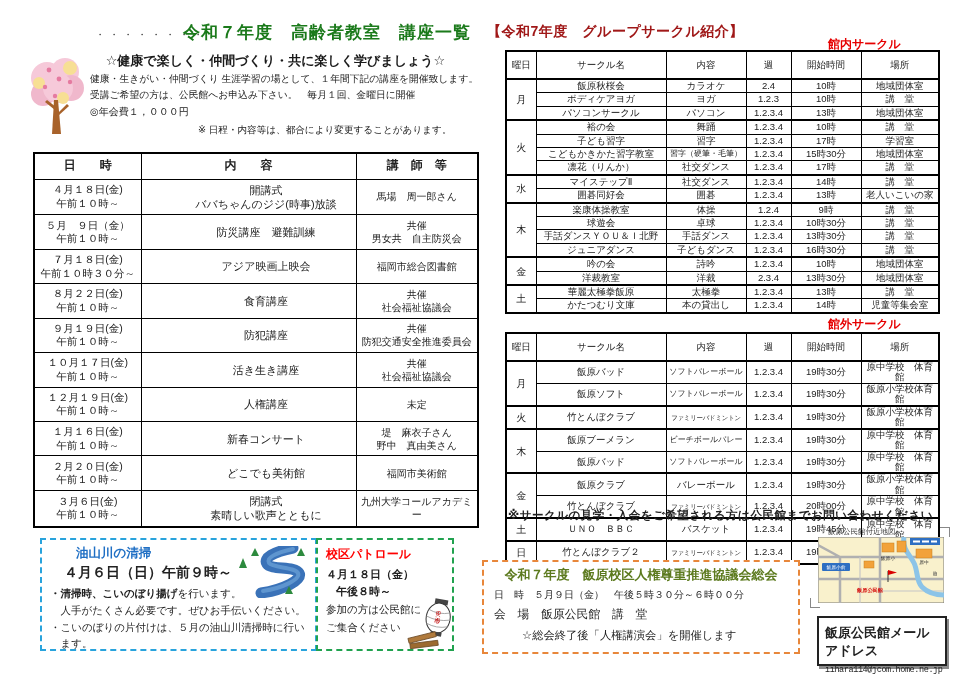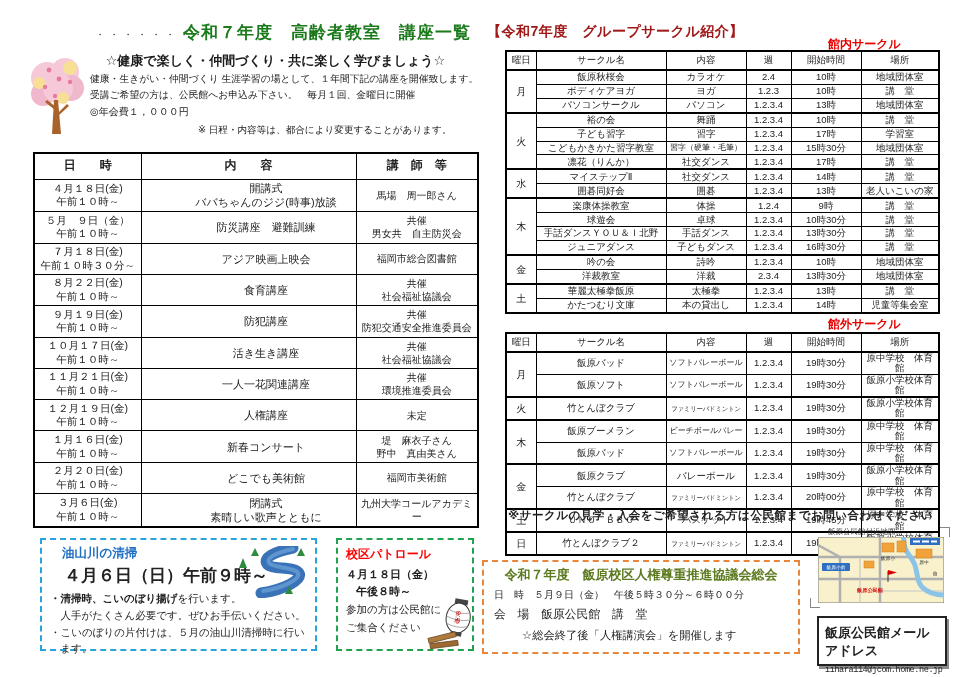--- a/index.html
+++ b/index.html
@@ -29,39 +29,39 @@
   
   .gc-heading { left:487px; top:23px; font-size:14px; font-weight:bold; color:#a01818; letter-spacing:0.5px; }
   .circle-label { font-size:12px; font-weight:bold; color:#e60000; }
   .lbl-indoor  { left:828px; top:36px; }
   .lbl-outdoor { left:828px; top:316px; }
 
   .circle-table { position:absolute; left:505px; width:433px; border-collapse:collapse;
                   table-layout:fixed; border:2px solid #000; font-size:9.5px; }
   .circle-table th, .circle-table td { border:1px solid #000; text-align:center; vertical-align:middle;
                   padding:0 1px; line-height:1.1; overflow:hidden; }
-  .circle-table thead th { height:19px; font-weight:normal; font-size:9.5px; word-break:break-all; }
+  .circle-table thead th { height:28px; font-weight:normal; font-size:9.5px; word-break:break-all; }
   #indoor-table  { top:50px;  height:264px; }
   #outdoor-table { top:332px; height:161px; }
   .circle-table tr.gs td { border-top:2px solid #000; }
   .circle-table td.day { font-size:10px; }
   .circle-table td.sm { font-size:8px; }
   .circle-table td.xs { font-size:6.5px; letter-spacing:-0.3px; }
   .gc-note { left:508px; top:508px; font-size:11.5px; font-weight:bold; letter-spacing:0.5px; }
 
   
   .box { position:absolute; background:#fff; }
   .cleaning-box { left:40px; top:538px; width:277px; height:113px; border:2px dashed #29a3dc; padding:5px 8px 0 8px; }
-  .cleaning-title { margin-left:12px; font-size:12.5px; font-weight:bold; color:#1f6fc4; }
-  .cleaning-date  { margin-left:14px; margin-top:2px; font-size:17px; font-weight:bold; }
+  .cleaning-title { margin-left:26px; font-size:12.5px; font-weight:bold; color:#1f6fc4; }
+  .cleaning-date  { margin-left:14px; margin-top:2px; font-size:14px; font-weight:bold; }
   .cleaning-line  { font-size:10.5px; margin-top:4px; white-space:pre-line; line-height:1.45; }
   .cleaning-line b { font-weight:bold; }
   .river-svg { position:absolute; right:8px; top:6px; }
 
-  .patrol-box { left:336px; top:538px; width:138px; height:113px; border:2px dashed #21a24f; padding:6px 8px 0 8px; }
+  .patrol-box { left:316px; top:538px; width:138px; height:113px; border:2px dashed #21a24f; padding:6px 8px 0 8px; }
   .patrol-title { font-size:12px; font-weight:bold; color:#ff0000; }
   .patrol-date  { margin-top:4px; font-size:11px; font-weight:bold; }
   .patrol-time  { margin-top:2px; margin-left:10px; font-size:11px; font-weight:bold; }
   .patrol-line  { margin-top:4px; font-size:10.5px; }
   .lantern-svg { position:absolute; right:-4px; bottom:-2px; }
 
   .meeting-box { left:482px; top:560px; width:318px; height:94px; border:2px dashed #e8873b; padding:4px 10px 0 10px; }
   .meeting-title { text-align:center; font-size:13px; font-weight:bold; color:#5c7a1e; }
   .meeting-line1 { margin-top:4px; font-size:10px; white-space:nowrap; }
   .meeting-line2 { margin-top:5px; font-size:11.8px; }
@@ -159,27 +159,20 @@
           <td class="ct">防犯講座</td>
           <td class="ins">共催
 防犯交通安全推進委員会</td>
         </tr>
         <tr>
           <td class="dt">１０月１７日(金)
 午前１０時～</td>
           <td class="ct">活き生き講座</td>
           <td class="ins">共催
 社会福祉協議会</td>
-        </tr>
-        <tr>
-          <td class="dt">１１月２１日(金)
-午前１０時～</td>
-          <td class="ct">一人一花関連講座</td>
-          <td class="ins">共催
-環境推進委員会</td>
         </tr>
         <tr>
           <td class="dt">１２月１９日(金)
 午前１０時～</td>
           <td class="ct">人権講座</td>
           <td class="ins">未定</td>
         </tr>
         <tr>
           <td class="dt">１月１６日(金)
 午前１０時～</td>

